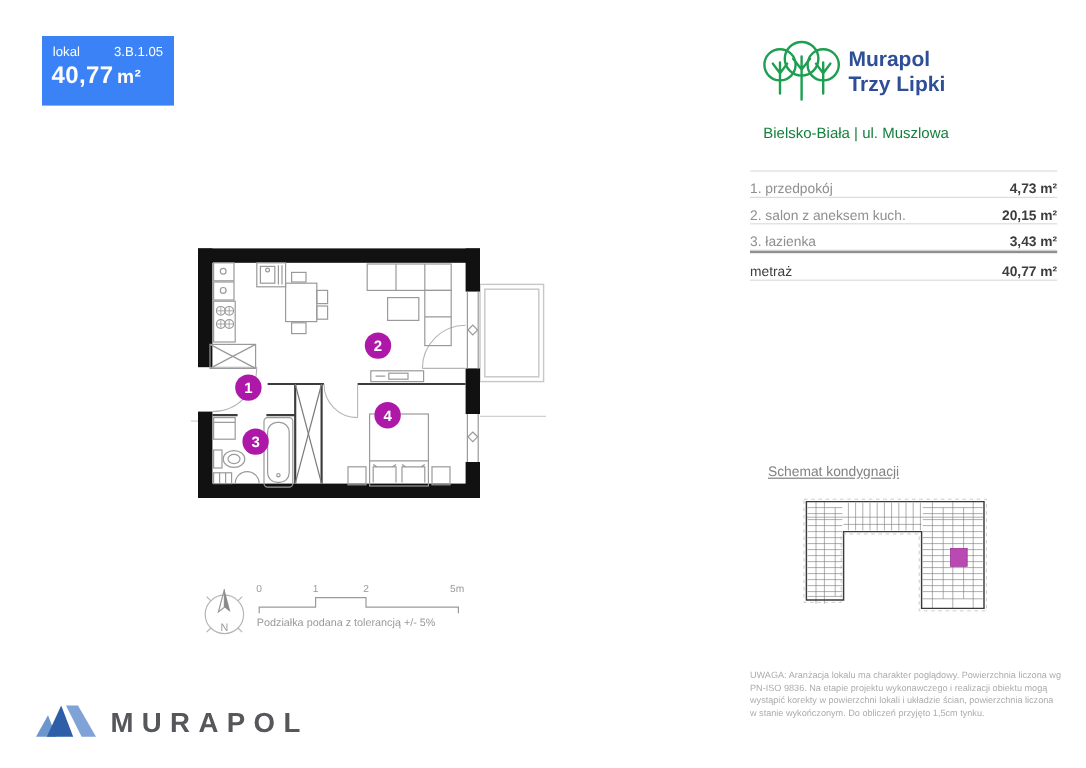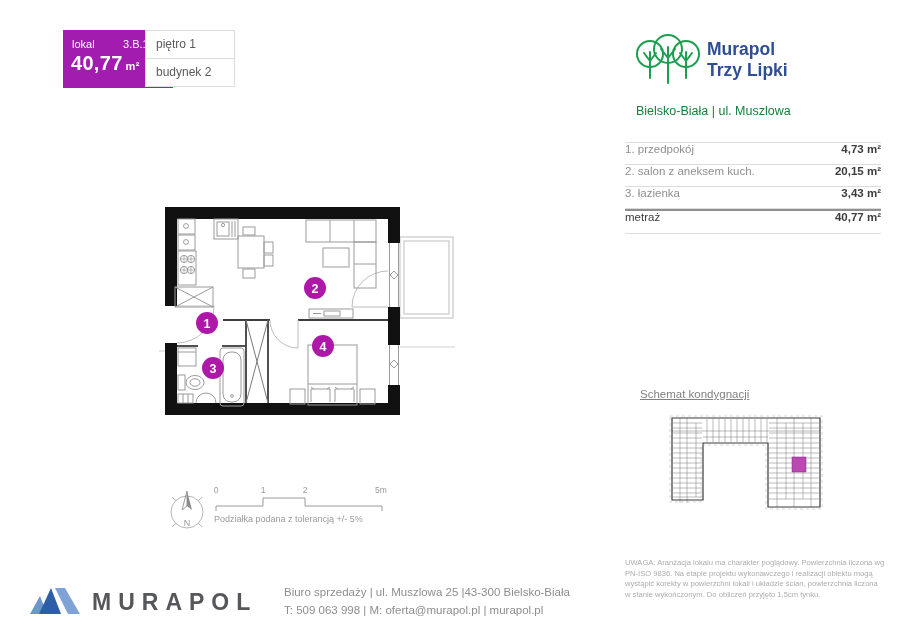--- a/index.html
+++ b/index.html
@@ -1,36 +1,36 @@
 <!DOCTYPE html>
 <html><head>
 <meta charset="utf-8">
 <style>
   html,body{margin:0;padding:0;background:#fff;}
   #page{position:relative;width:905px;height:640px;background:#fff;overflow:hidden;
         font-family:"Liberation Sans",sans-serif;color:#555;}
   .abs{position:absolute;}
 
   
-  .card-magenta{left:35px;top:30px;width:110px;height:58px;background:#a21caf;color:#fff;margin-left:28px;}
+  .card-magenta{left:35px;top:30px;width:110px;height:58px;background:#3b82f6;color:#fff;}
   .card-row1{display:flex;justify-content:space-between;padding:8px 9px 0 9px;font-size:11px;}
   .card-area{padding:2px 9px 0 8px;font-size:20px;font-weight:bold;letter-spacing:.3px;}
-  .card-area .unit{font-size:11px;font-weight:bold;margin-left:3px;}
+  .card-area .unit{font-size:16px;font-weight:bold;margin-left:3px;}
   .card-cells{left:145px;top:30px;width:90px;}
   .card-cell{box-sizing:border-box;width:90px;height:29px;line-height:27px;border:1px solid #dcdcdc;
              padding-left:10px;font-size:12px;color:#5a5a5a;background:#fff;}
   .card-cell + .card-cell{margin-top:-1px;}
 
   
   .brand-name{left:707px;top:39px;font-size:17.5px;line-height:21px;font-weight:bold;color:#2E4E96;}
   .location{left:636px;top:104px;font-size:12.5px;color:#15803d;}
 
   
   .rooms{left:625px;top:142px;width:256px;font-size:11.5px;}
-  .trow{display:flex;justify-content:space-between;align-items:flex-start;height:21px;
+  .trow{display:flex;justify-content:space-between;align-items:flex-end;height:21px;
         border-bottom:1px solid #dcdcdc;}
   .trow:first-child{border-top:1px solid #dcdcdc;}
   .trow .lbl{color:#8f8f8f;}
   .trow .val{color:#3c3c3c;font-weight:bold;}
   .trow.total{border-top:2px solid #8f8f8f;height:22px;}
   .trow.total .lbl{color:#3c3c3c;font-weight:normal;}
 
   
   .scale-note{left:214px;top:514px;font-size:9px;color:#9a9a9a;}
   .schemat-title{left:640px;top:388px;font-size:11.5px;color:#828282;text-decoration:underline;}
@@ -48,24 +48,20 @@
 <div id="page">
 
   <div class="abs card-magenta">
     <div class="card-row1">
       <span>lokal</span>
       <span>3.B.1.05</span>
     </div>
     <div class="card-area">
       <span>40,77</span><span class="unit">m²</span>
     </div>
-  </div>
-  <div class="abs card-cells">
-    <div class="card-cell">piętro 1</div>
-    <div class="card-cell">budynek 2</div>
   </div>
 
   <svg class="abs" style="left:634px;top:28px;" width="68" height="60" viewBox="0 0 68 60">
     <g fill="none" stroke="#1E9E50" stroke-width="2" stroke-linecap="round">
       <circle cx="16" cy="26" r="13"></circle>
       <circle cx="52" cy="26" r="13"></circle>
       <circle cx="34" cy="21" r="14"></circle>
       <path d="M16 50V24M16 33L10 25M16 33L22 25"></path>
       <path d="M34 55V19M34 30L27 21M34 30L41 21"></path>
       <path d="M52 50V24M52 33L46 25M52 33L58 25"></path>
@@ -264,19 +260,15 @@
     <path d="M9 3H157V92H105V28H40V85H9Z" fill="none" stroke="#3a3a3a" stroke-width="1.2"></path>
     <path d="M7 1H159V94H103V30H38V87H7Z" fill="none" stroke="#aaa" stroke-width="0.5" stroke-dasharray="3 3"></path>
   </svg>
 
   <svg class="abs" style="left:28px;top:582px;" width="56" height="36" viewBox="0 0 56 36">
     <polygon points="2,32 12,14 19,32" fill="#6D96CE"></polygon>
     <polygon points="11,32 23,6 33,32" fill="#2F5EA9"></polygon>
     <polygon points="27,6 37,6 52,32 40,32" fill="#7FA3D6"></polygon>
   </svg>
   <div class="abs wordmark">MURAPOL</div>
-  <div class="abs addr">
-    <div>Biuro sprzedaży | ul. Muszlowa 25 |43-300 Bielsko-Biała</div>
-    <div>T: 509 063 998 | M: oferta@murapol.pl | murapol.pl</div>
-  </div>
   <div class="abs disclaimer">UWAGA: Aranżacja lokalu ma charakter poglądowy. Powierzchnia liczona wg PN-ISO 9836. Na etapie projektu wykonawczego i realizacji obiektu mogą wystąpić korekty w powierzchni lokali i układzie ścian, powierzchnia liczona w stanie wykończonym. Do obliczeń przyjęto 1,5cm tynku.</div>
 
 </div>
 
 </body></html>

